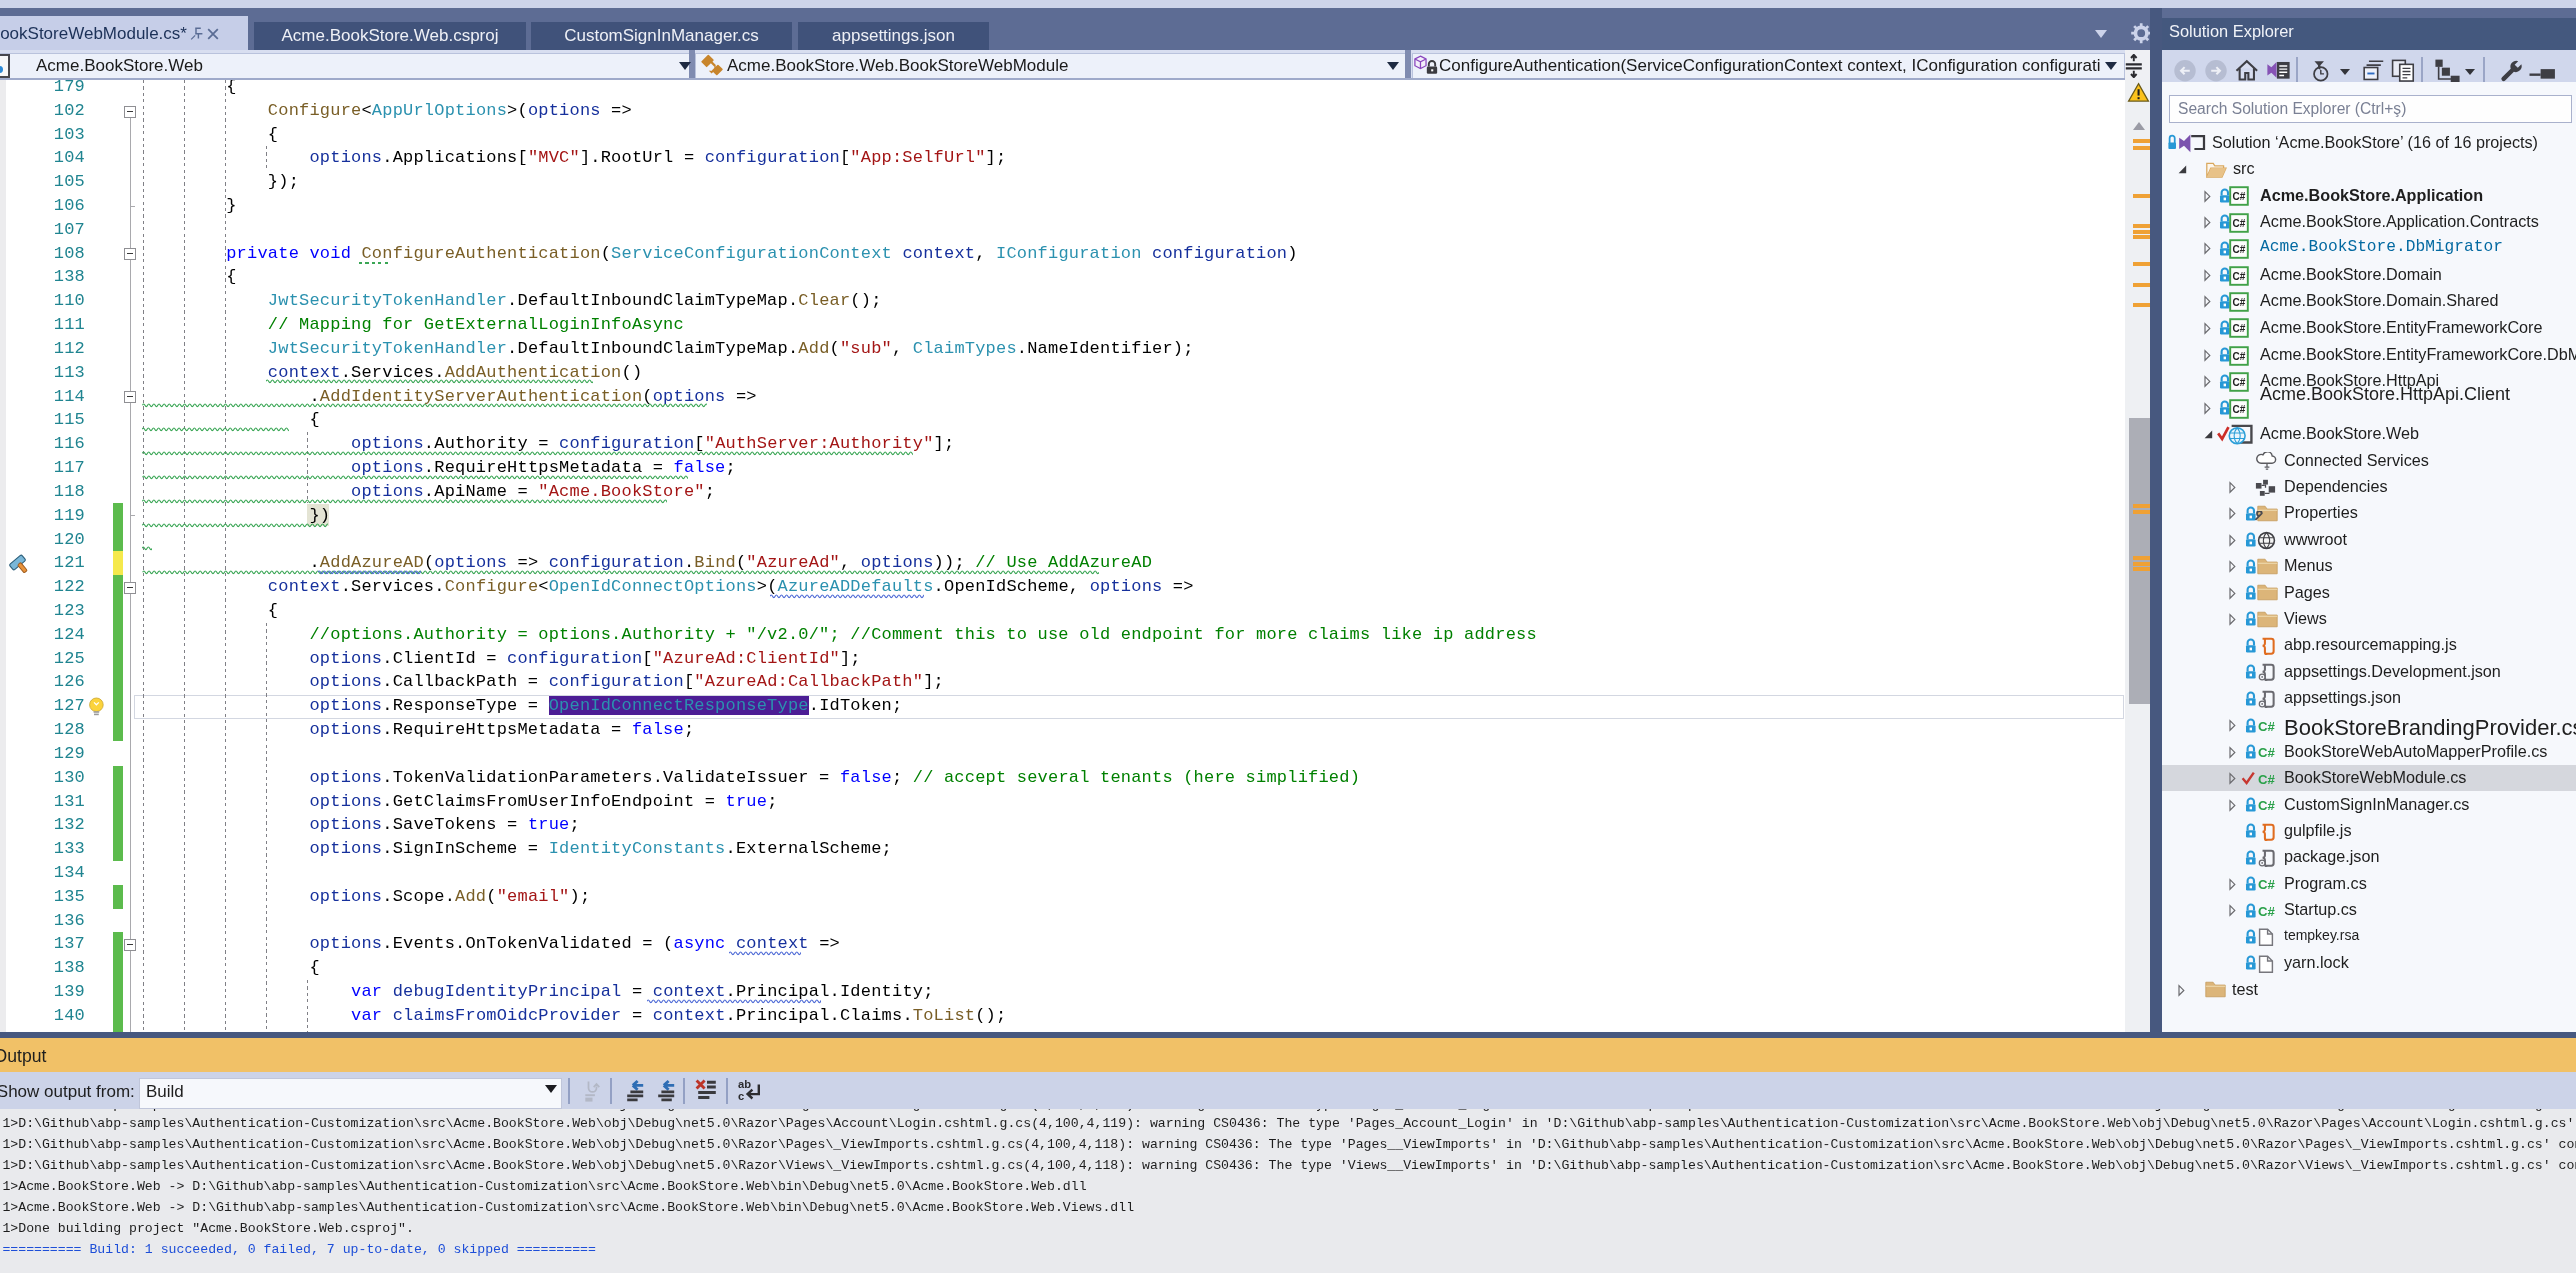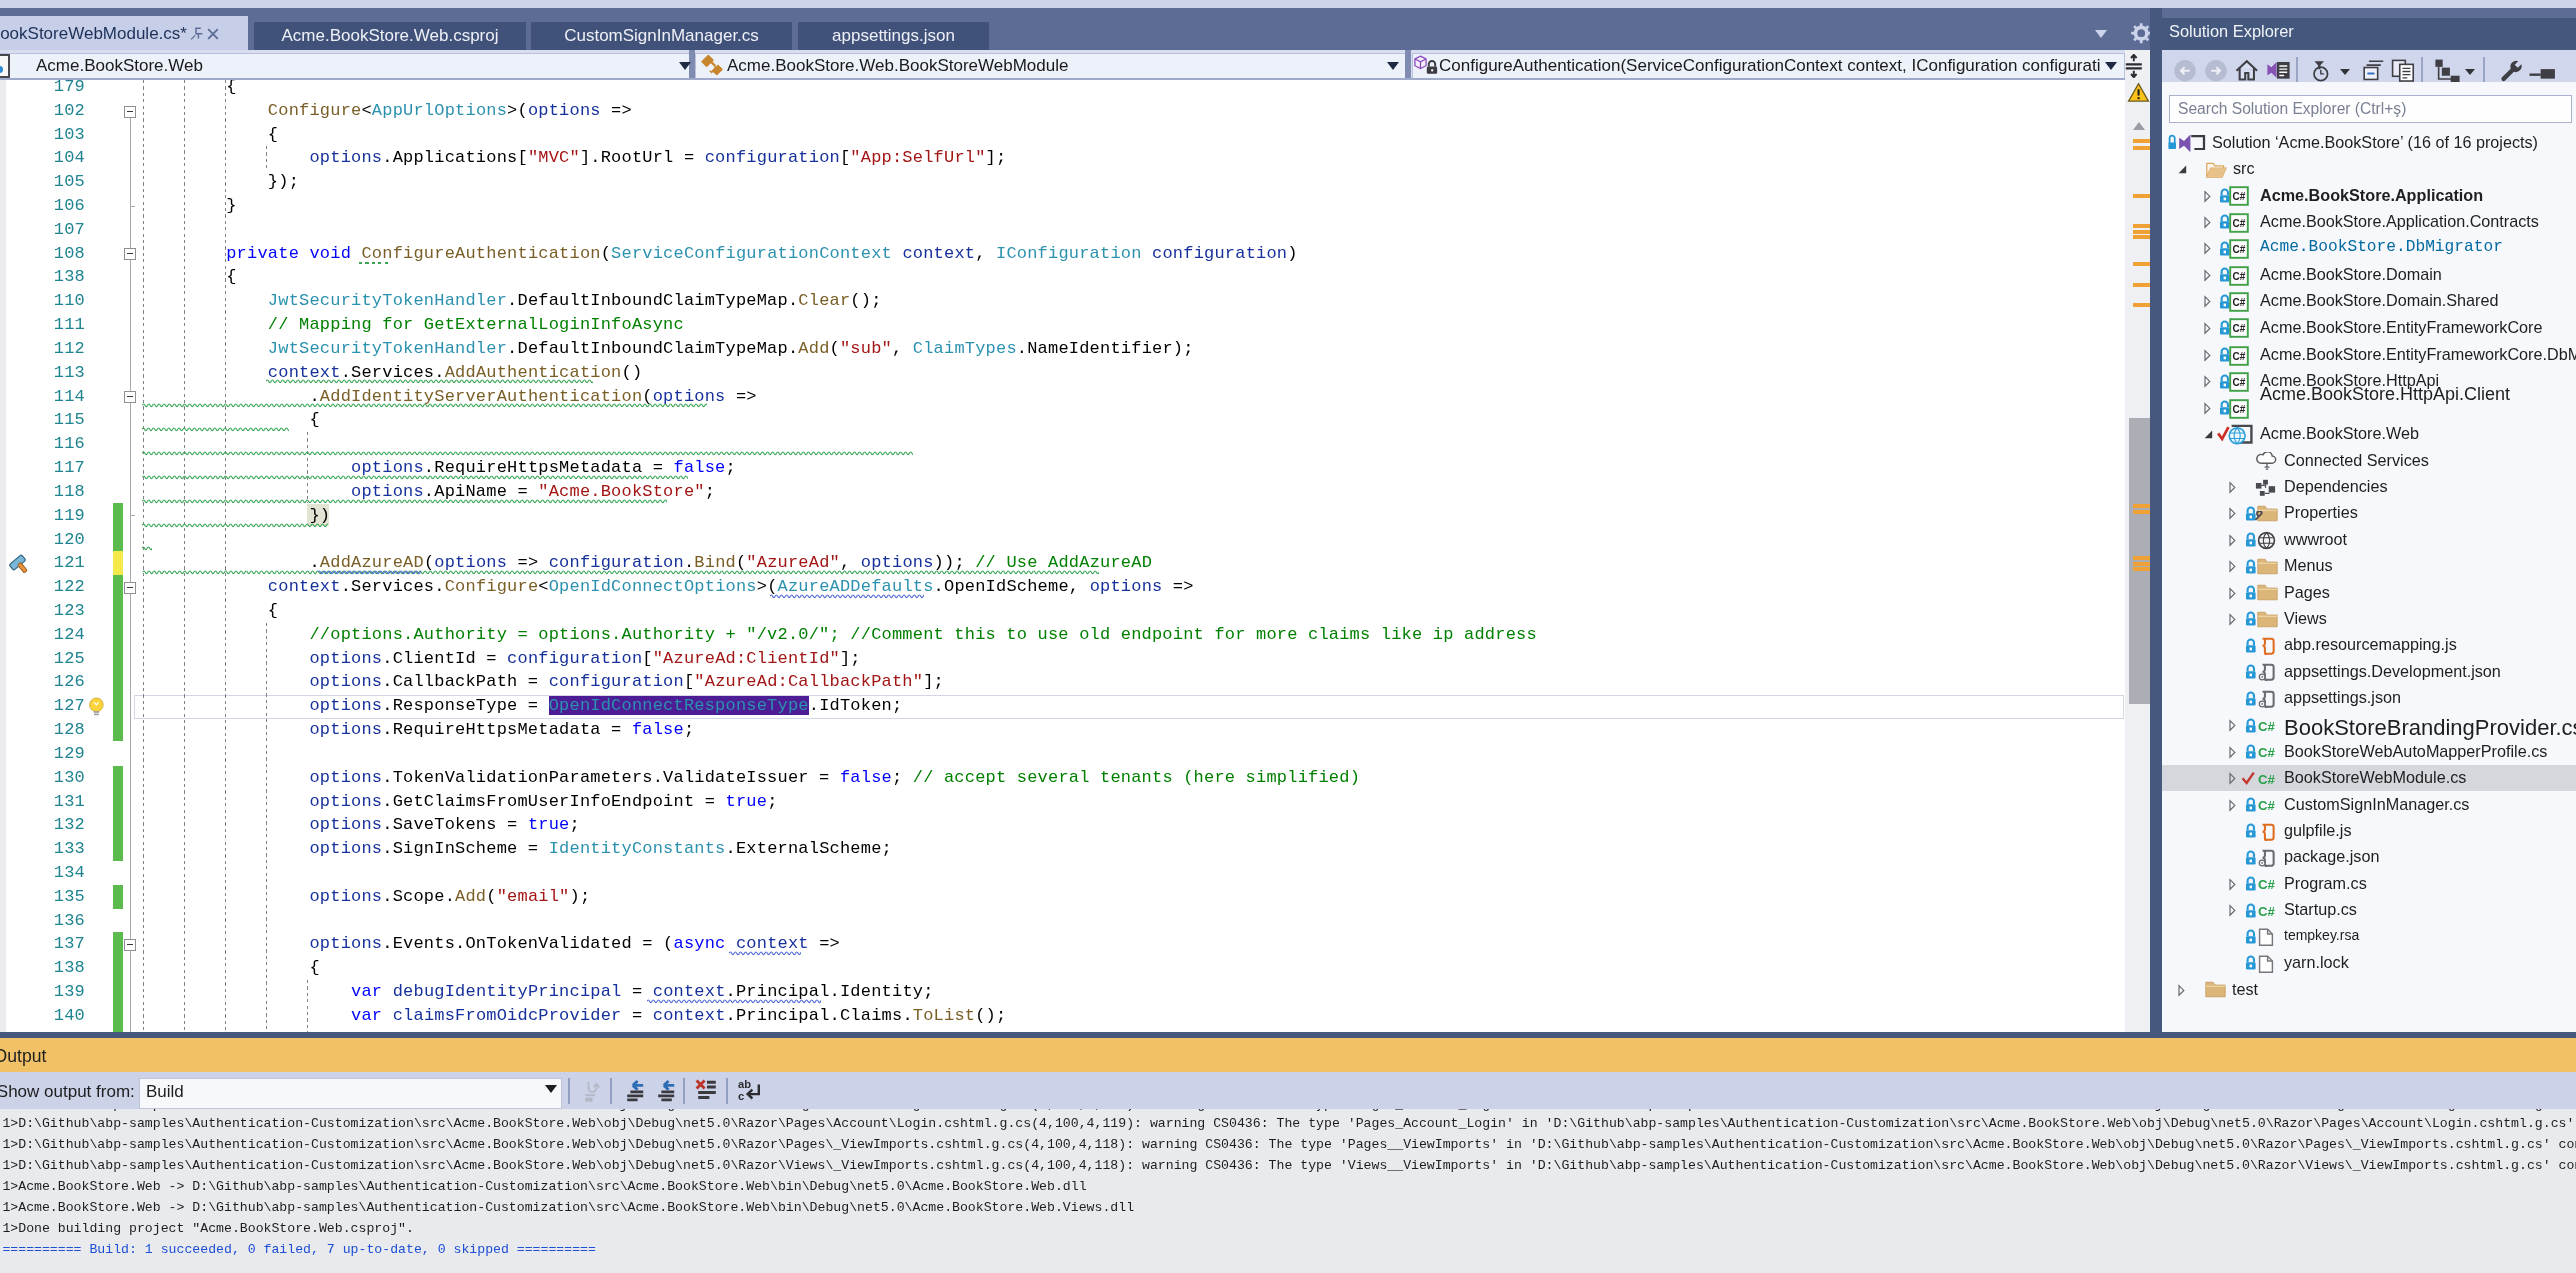--- a/index.html
+++ b/index.html
@@ -144,20 +144,21 @@
 <div class="cl" style="top:313px"><span class="p">            </span><span class="c">// Mapping for GetExternalLoginInfoAsync</span></div>
 <div class="gn" style="top:313px">111</div>
 <div class="cl" style="top:337px"><span class="p">            </span><span class="t">JwtSecurityTokenHandler</span><span class="p">.DefaultInboundClaimTypeMap.</span><span class="m">Add</span><span class="p">(</span><span class="s">"sub"</span><span class="p">, </span><span class="t">ClaimTypes</span><span class="p">.NameIdentifier);</span></div>
 <div class="gn" style="top:337px">112</div>
 <div class="cl" style="top:361px"><span class="p">            </span><span class="v">context</span><span class="p">.Services.</span><span class="m">AddAuthentication</span><span class="p">()</span></div>
 <div class="gn" style="top:361px">113</div>
 <div class="cl" style="top:385px"><span class="p">                </span><span class="p">.</span><span class="m">AddIdentityServerAuthentication</span><span class="p">(</span><span class="v">options</span><span class="p"> =&gt;</span></div>
 <div class="gn" style="top:385px">114</div>
 <div class="cl" style="top:408px"><span class="p">                </span><span class="p">{</span></div>
 <div class="gn" style="top:408px">115</div>
+<div class="cl" style="top:432px"><span class="p">                    </span><span class="v">options</span><span class="p">.Authority = </span><span class="v">configuration</span><span class="p">[</span><span class="s">"AuthServer:Authority"</span><span class="p">];</span></div>
 <div class="gn" style="top:432px">116</div>
 <div class="cl" style="top:456px"><span class="p">                    </span><span class="v">options</span><span class="p">.RequireHttpsMetadata = </span><span class="k">false</span><span class="p">;</span></div>
 <div class="gn" style="top:456px">117</div>
 <div class="cl" style="top:480px"><span class="p">                    </span><span class="v">options</span><span class="p">.ApiName = </span><span class="s">"Acme.BookStore"</span><span class="p">;</span></div>
 <div class="gn" style="top:480px">118</div>
 <div class="cl" style="top:504px"><span class="p">                </span><span class="p">})</span></div>
 <div class="gn" style="top:504px">119</div>
 <div class="cl" style="top:528px"></div>
 <div class="gn" style="top:528px">120</div>
 <div class="cl" style="top:551px"><span class="p">                </span><span class="p">.</span><span class="m">AddAzureAD</span><span class="p">(</span><span class="v">options</span><span class="p"> =&gt; </span><span class="v">configuration</span><span class="p">.</span><span class="m">Bind</span><span class="p">(</span><span class="s">"AzureAd"</span><span class="p">, </span><span class="v">options</span><span class="p">)); </span><span class="c">// Use AddAzureAD</span></div>

